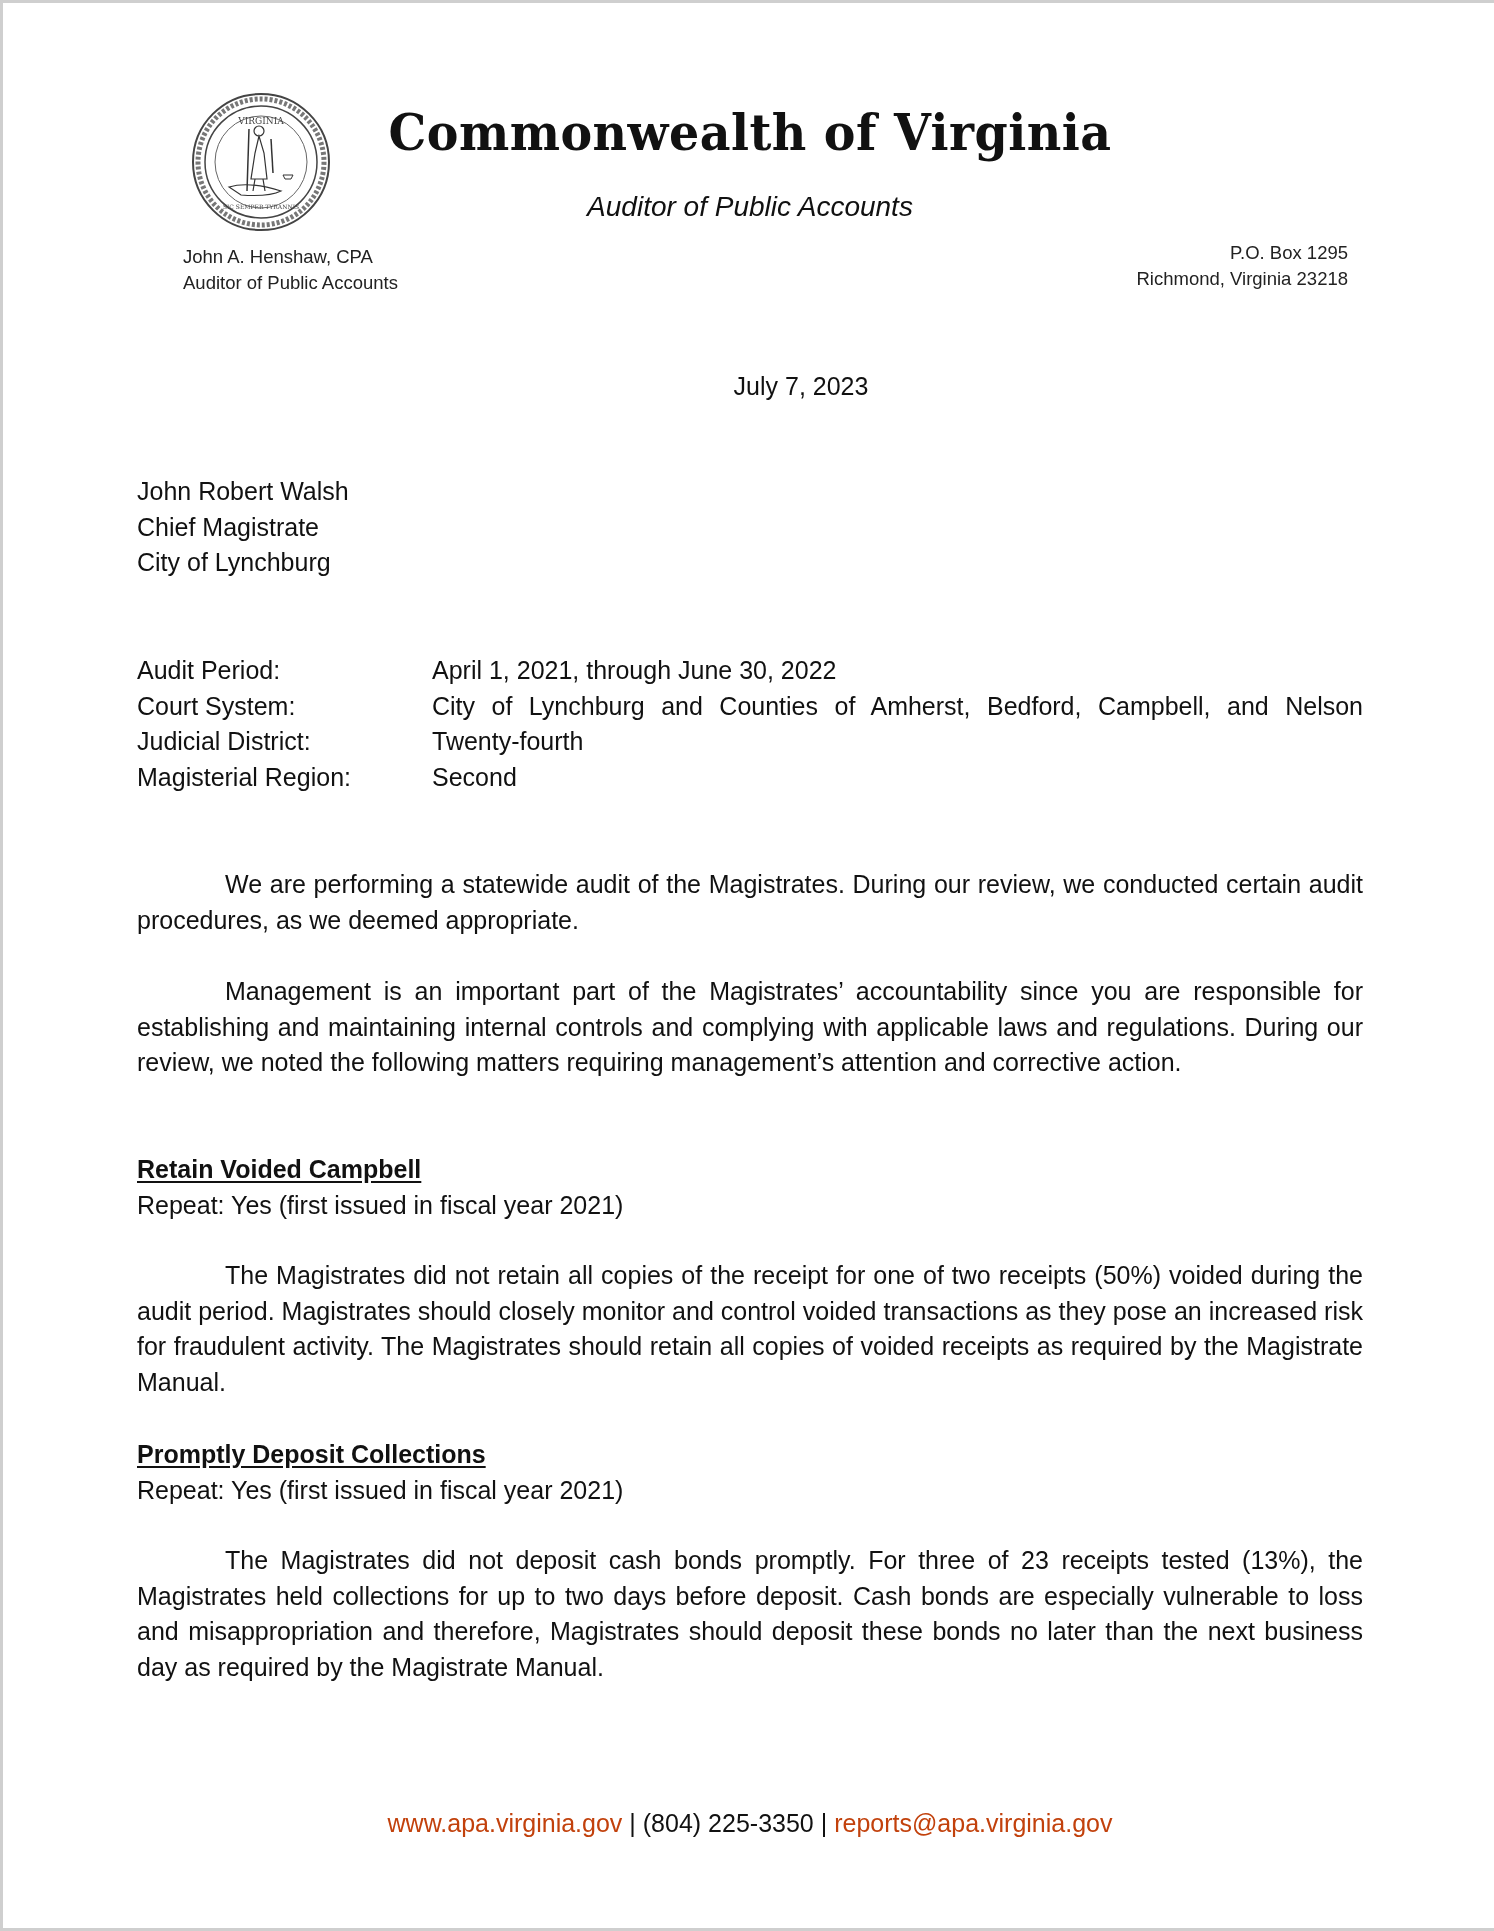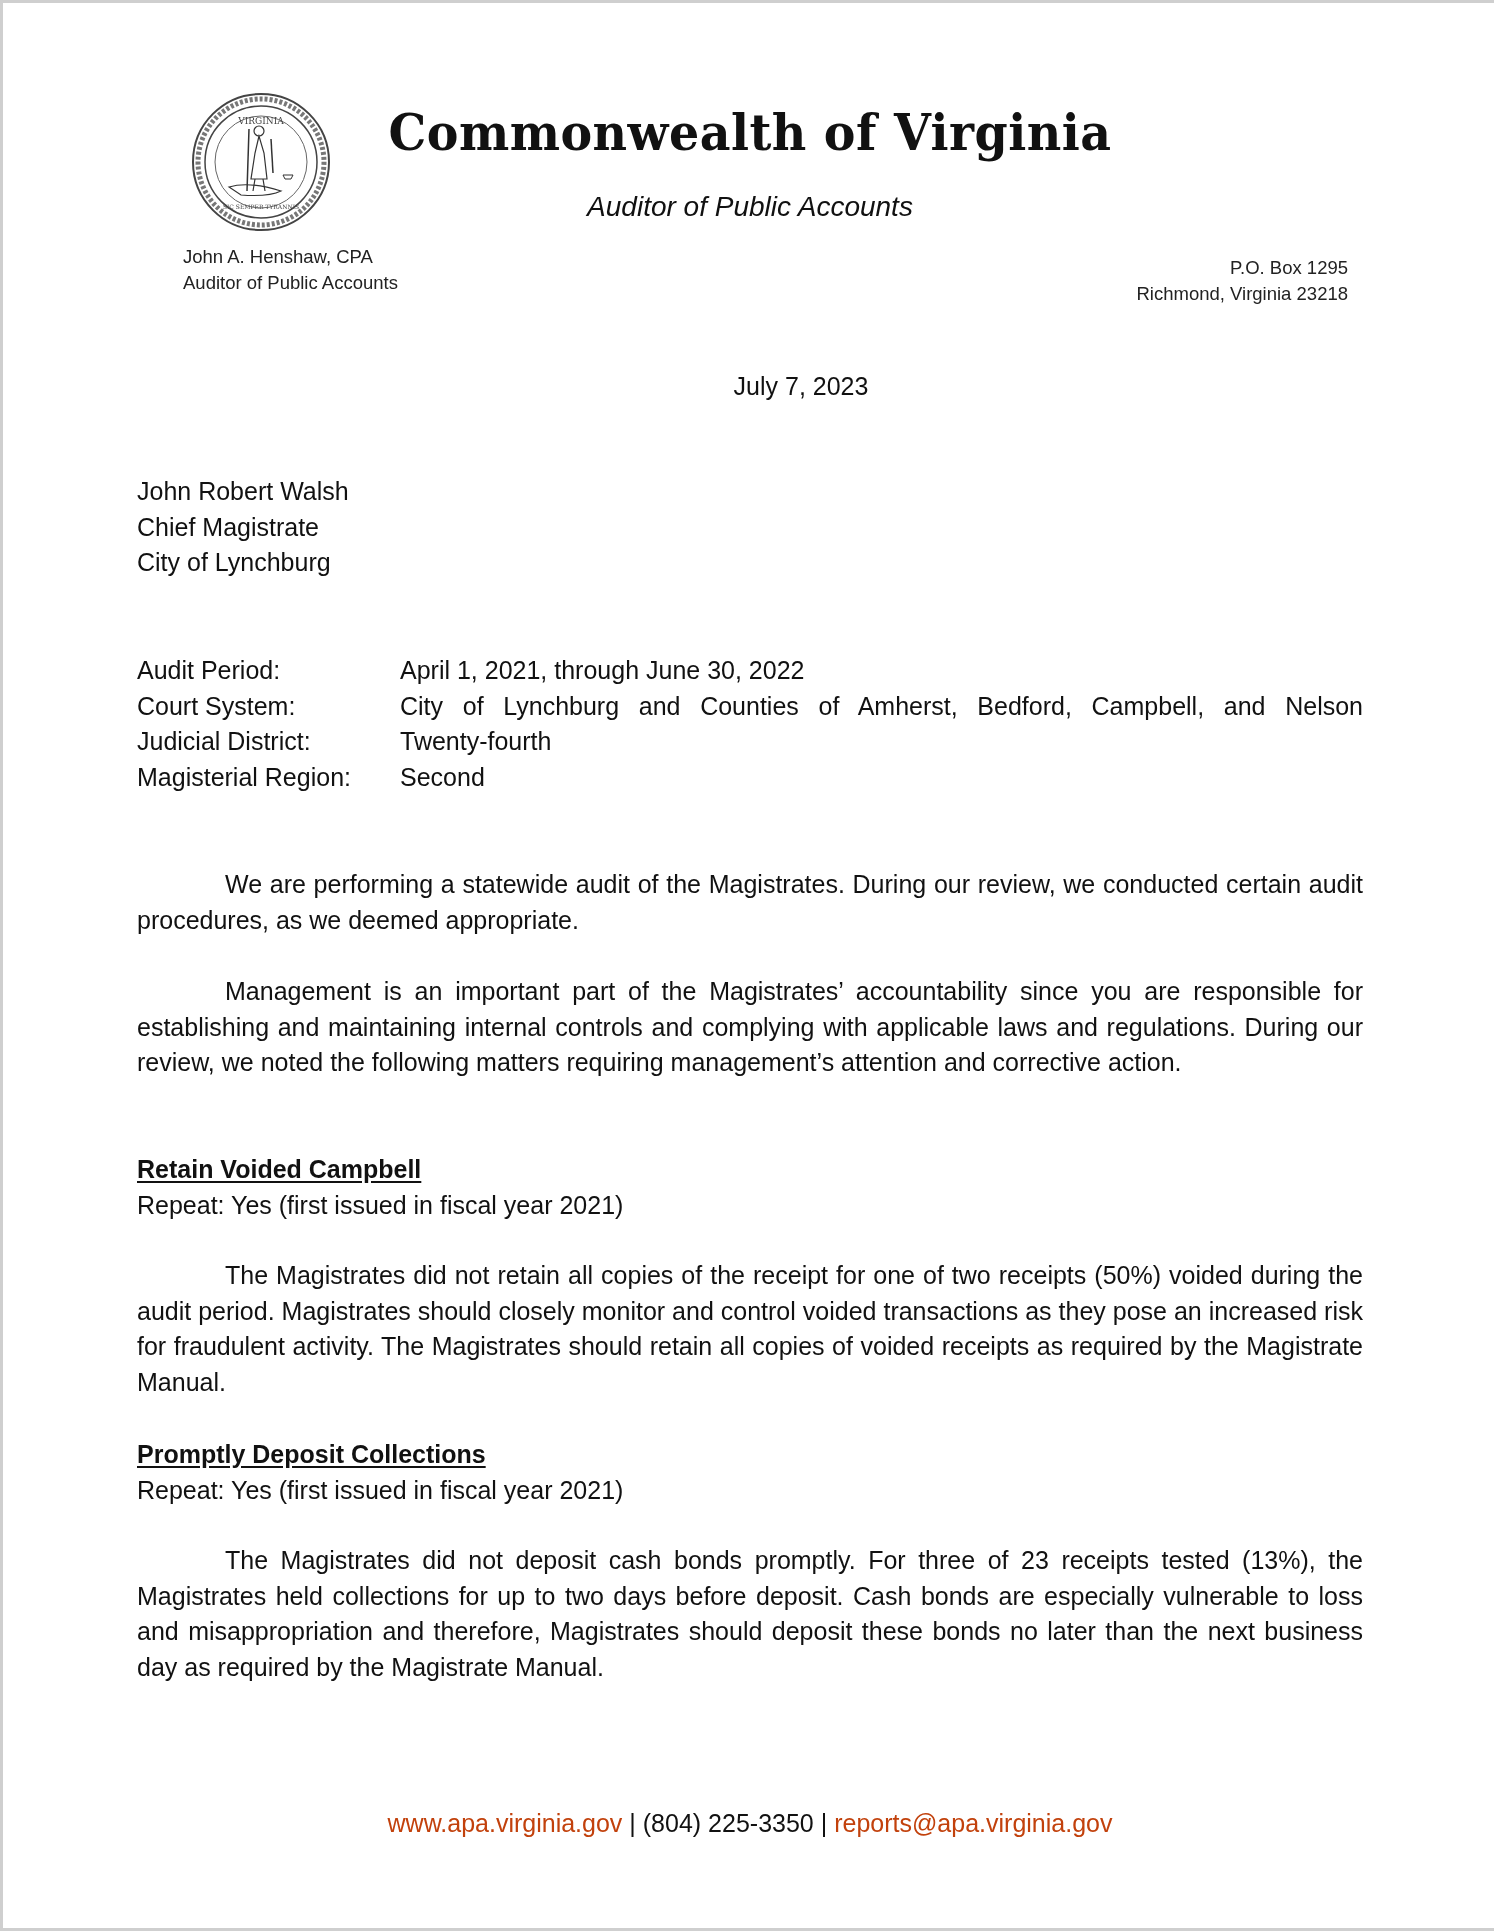--- a/index.html
+++ b/index.html
@@ -38,35 +38,35 @@
       font-style: italic;
       font-size: 28px;
       color: #111;
     }
     .small {
       font-size: 18.5px;
       line-height: 26px;
       color: #222;
     }
     .sender { left: 180px; top: 241px; }
-    .address { right: 175px; top: 252px; text-align: right; }
+    .address { right: 175px; top: 237px; text-align: right; }
     .date {
       left: 0; width: 1596px; top: 366px;
       text-align: center;
       font-size: 25px;
     }
     .body-text {
       font-size: 25px;
       line-height: 35.6px;
       color: #111;
     }
     .block { left: 134px; width: 1226px; }
     .recipient { top: 471px; }
     .audit-table { top: 650px; }
-    .audit-row { display: flex; height: 35.6px; }
+    .audit-row { display: flex; height: 35.6px; gap: 32px; }
     .audit-label { width: 263px; flex: none; }
     .audit-value { flex: 1; }
     .justify-last { text-align: justify; text-align-last: justify; }
     p.para {
       margin: 0;
       text-align: justify;
       text-indent: 88px;
     }
     .heading {
       font-weight: bold;

